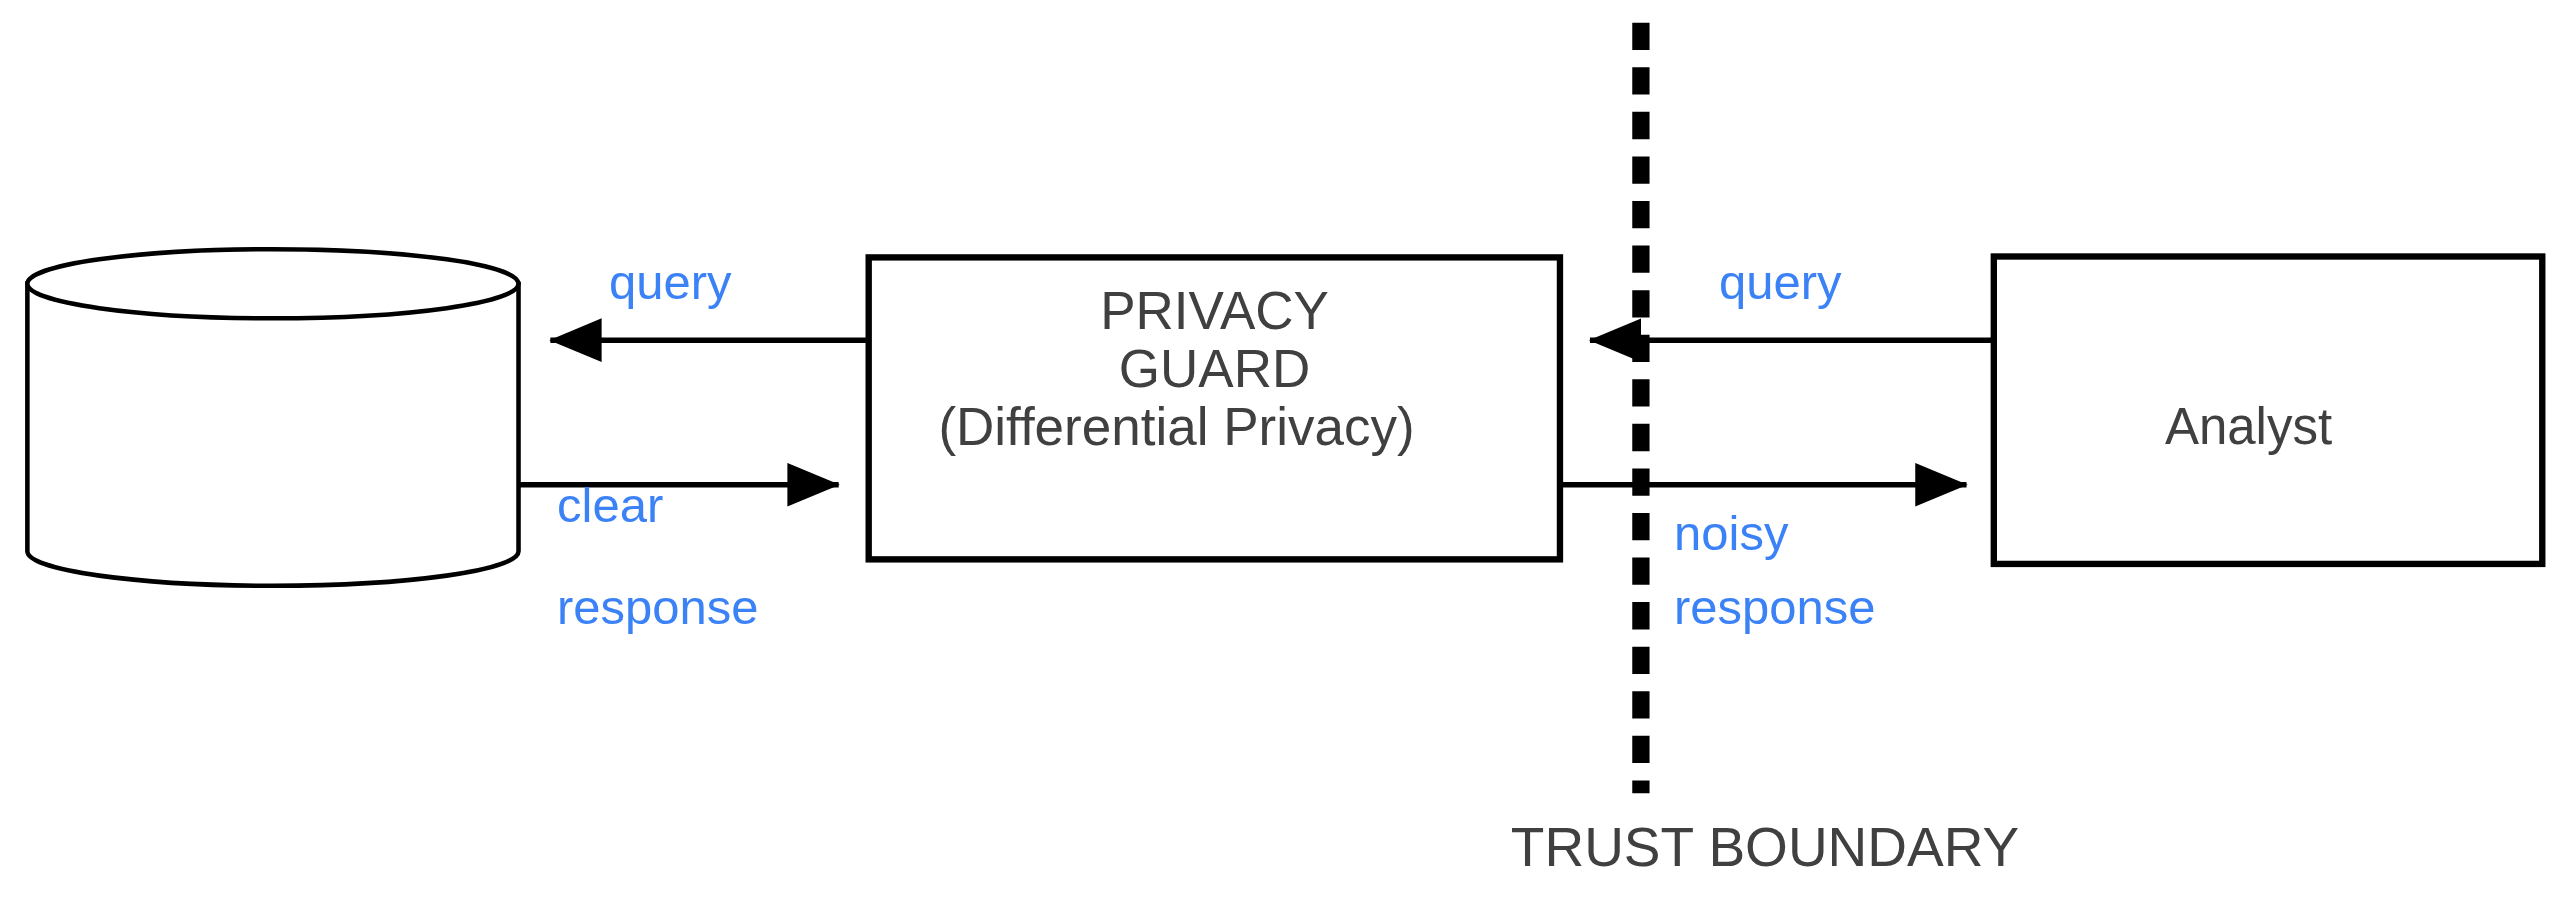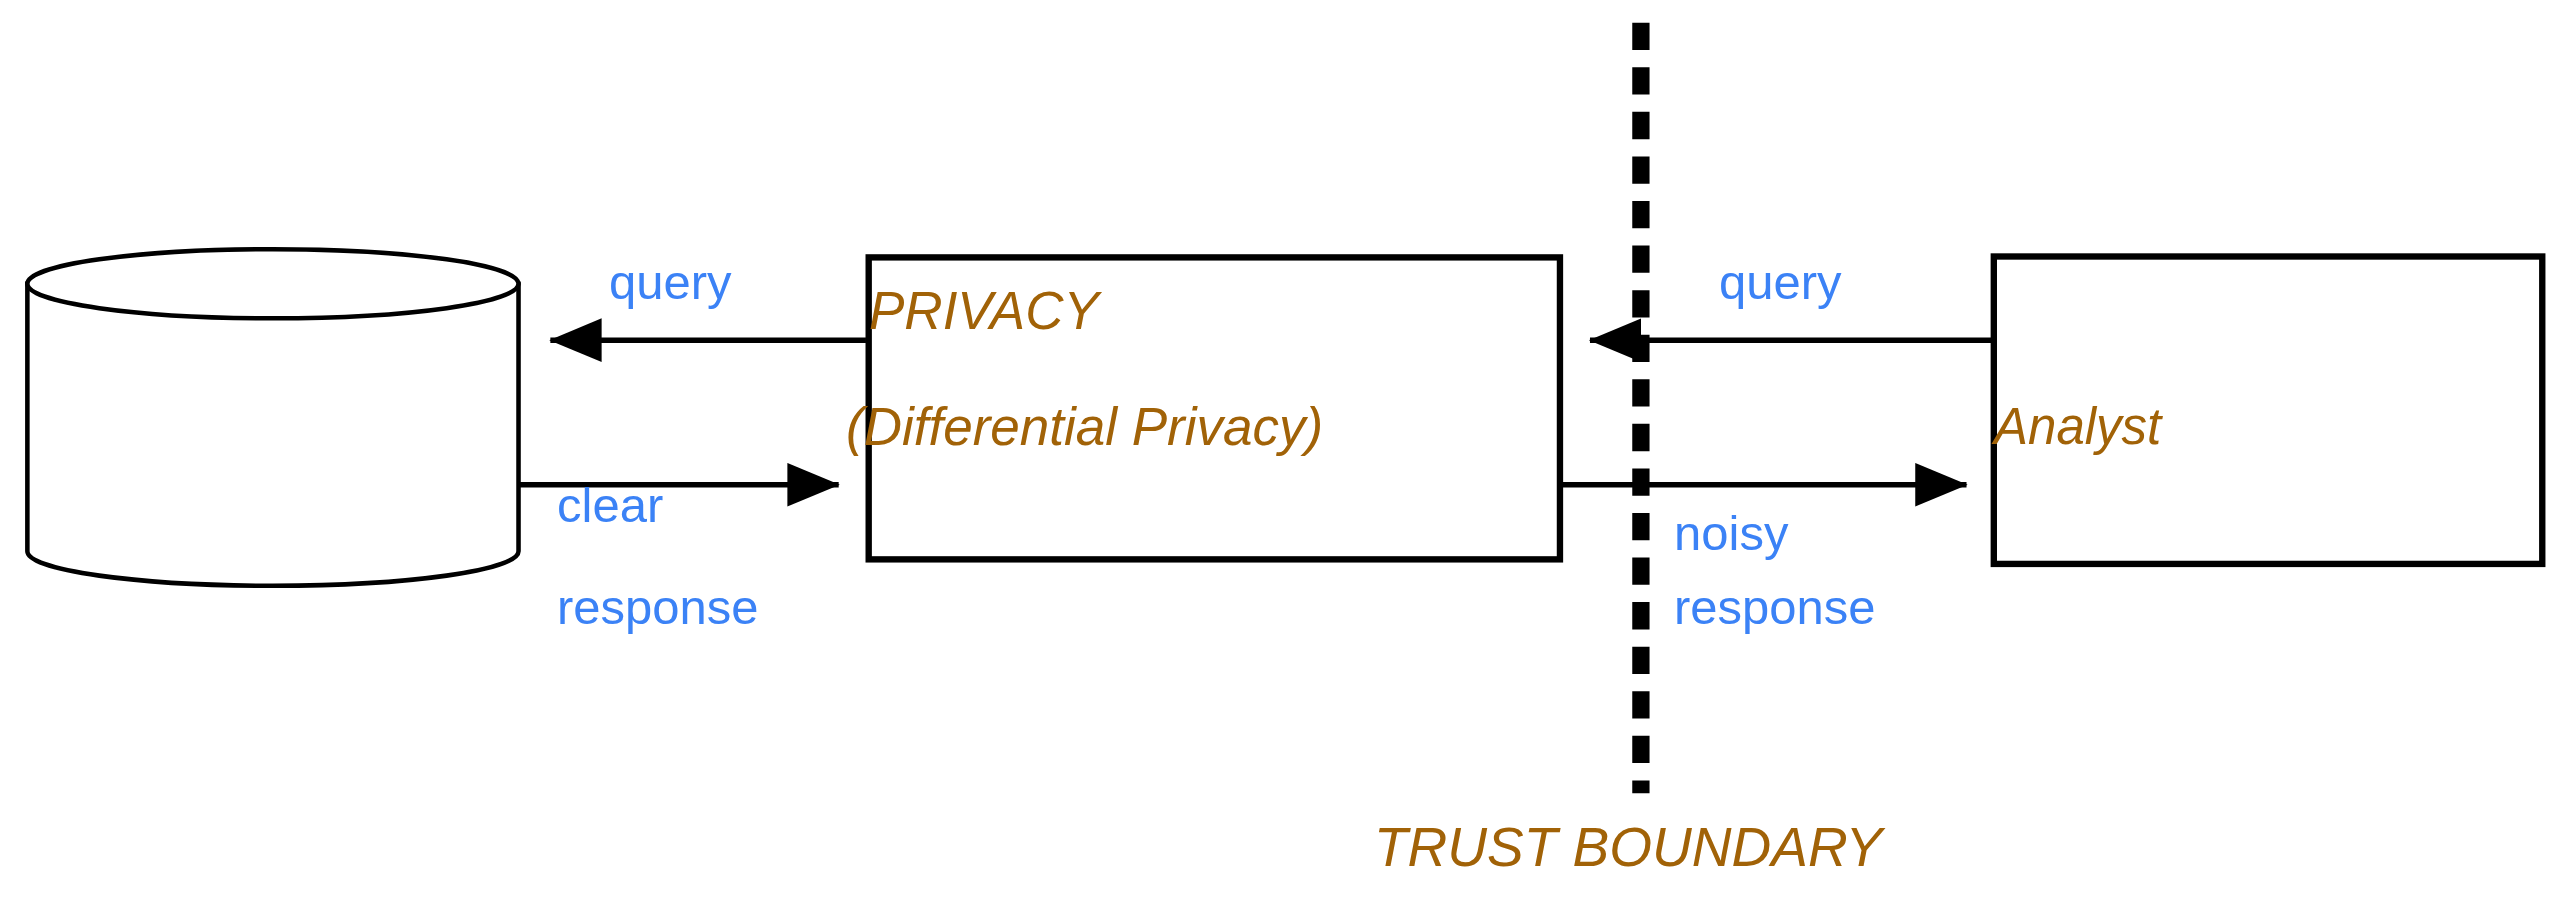--- a/index.html
+++ b/index.html
@@ -17,26 +17,25 @@
   }
   svg.layer {
     position: absolute;
     top: 0;
     left: 0;
     width: 2576px;
     height: 905px;
   }
   .node-label {
     position: absolute;
-    color: #a16207;
-    text-align: left;
+    color: #404040;
+    text-align: center;
     line-height: 1.02;
     white-space: nowrap;
     pointer-events: none;
-    font-style: italic;
   }
   .edge-label {
     position: absolute;
     color: #3b82f6;
     line-height: 1.05;
     white-space: nowrap;
     pointer-events: none;
   }
   .db-text {
     font-size: 55px;
@@ -87,21 +86,22 @@
     <line x1="2192" y1="374" x2="1748" y2="374" stroke="#000000" stroke-width="6" marker-end="url(#arrow-left)"></line>
 
     <line x1="1715" y1="533" x2="2162" y2="533" stroke="#000000" stroke-width="6" marker-end="url(#arrow-right)"></line>
 
     <line x1="1804" y1="25" x2="1804" y2="872" stroke="#000000" stroke-width="19" stroke-dasharray="30 19"></line>
 
   </svg>
 
 
   <div class="node-label guard-text" style="left:869px; top:284px; width:691px;">PRIVACY</div>
-  <div class="node-label guard-text" style="left:846px; top:400px; width:737px;">(Differential Privacy)</div>
+  <div class="node-label guard-text" style="left:869px; top:342px; width:691px;">GUARD</div>
+  <div class="node-label guard-text" style="left:808px; top:400px; width:737px;">(Differential Privacy)</div>
 
   <div class="node-label analyst-text" style="left:1994px; top:357px; width:509px;">Analyst</div>
 
   <div class="edge-label lbl-sm" style="left:609px; top:257px;">query</div>
 
   <div class="edge-label lbl-sm" style="left:557px; top:480px;">clear</div>
   <div class="edge-label lbl-sm" style="left:557px; top:582px;">response</div>
 
   <div class="edge-label lbl-sm" style="left:1719px; top:257px;">query</div>
 

